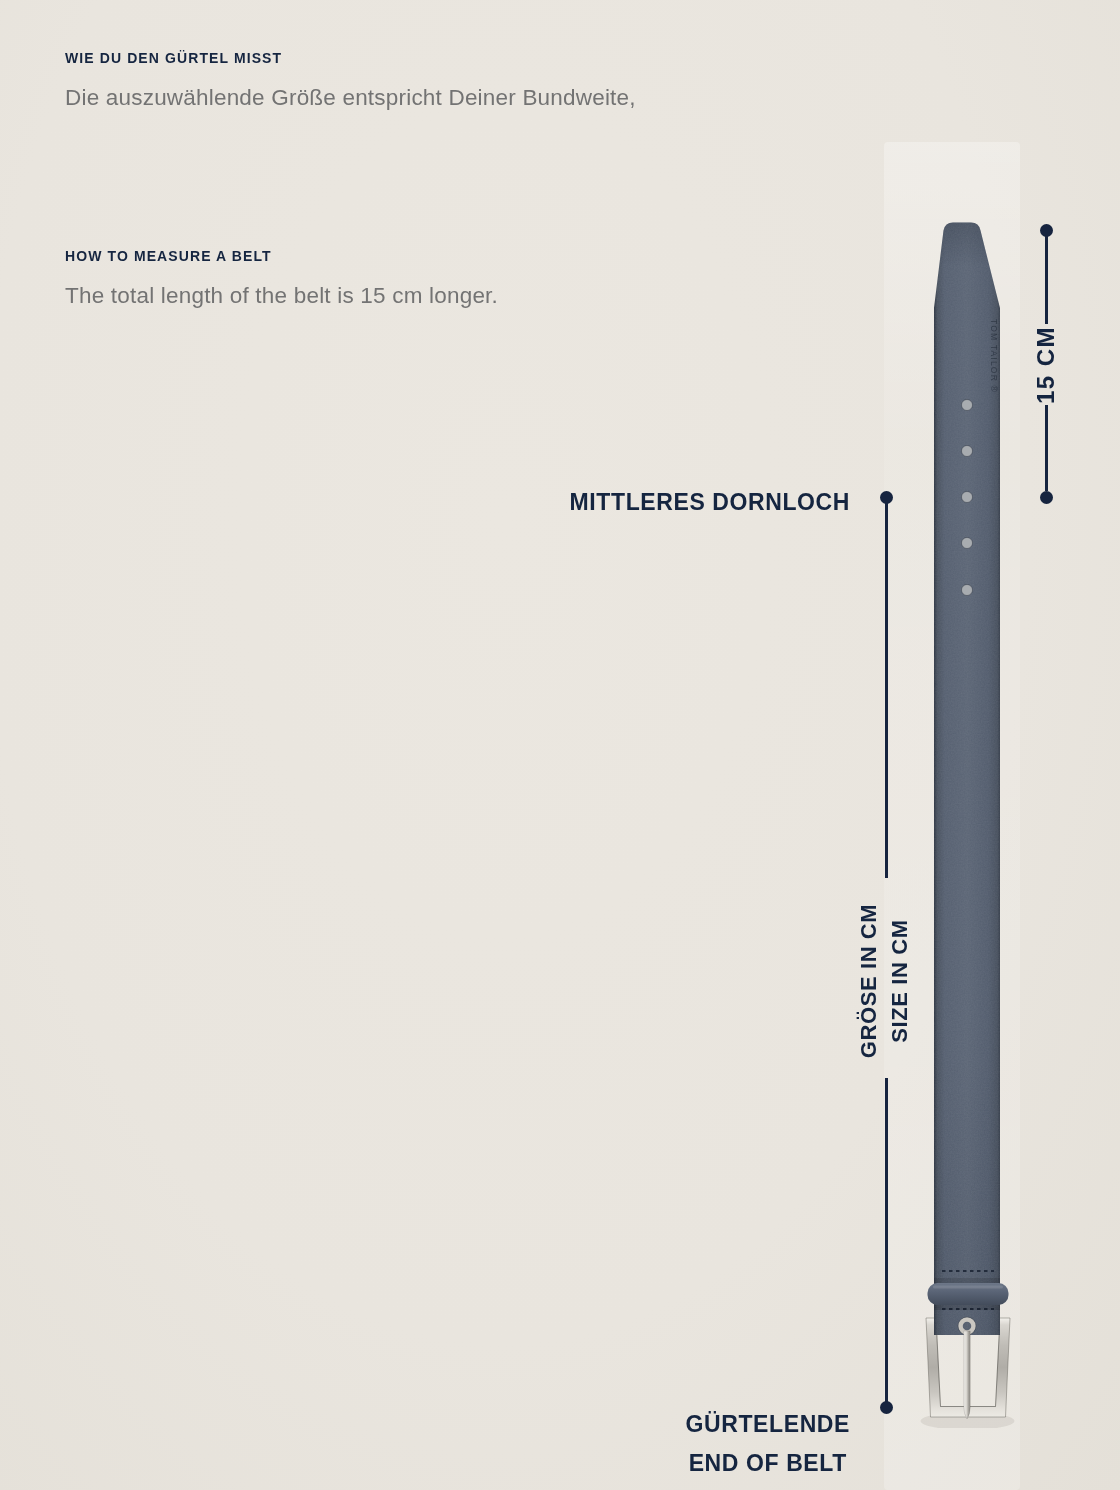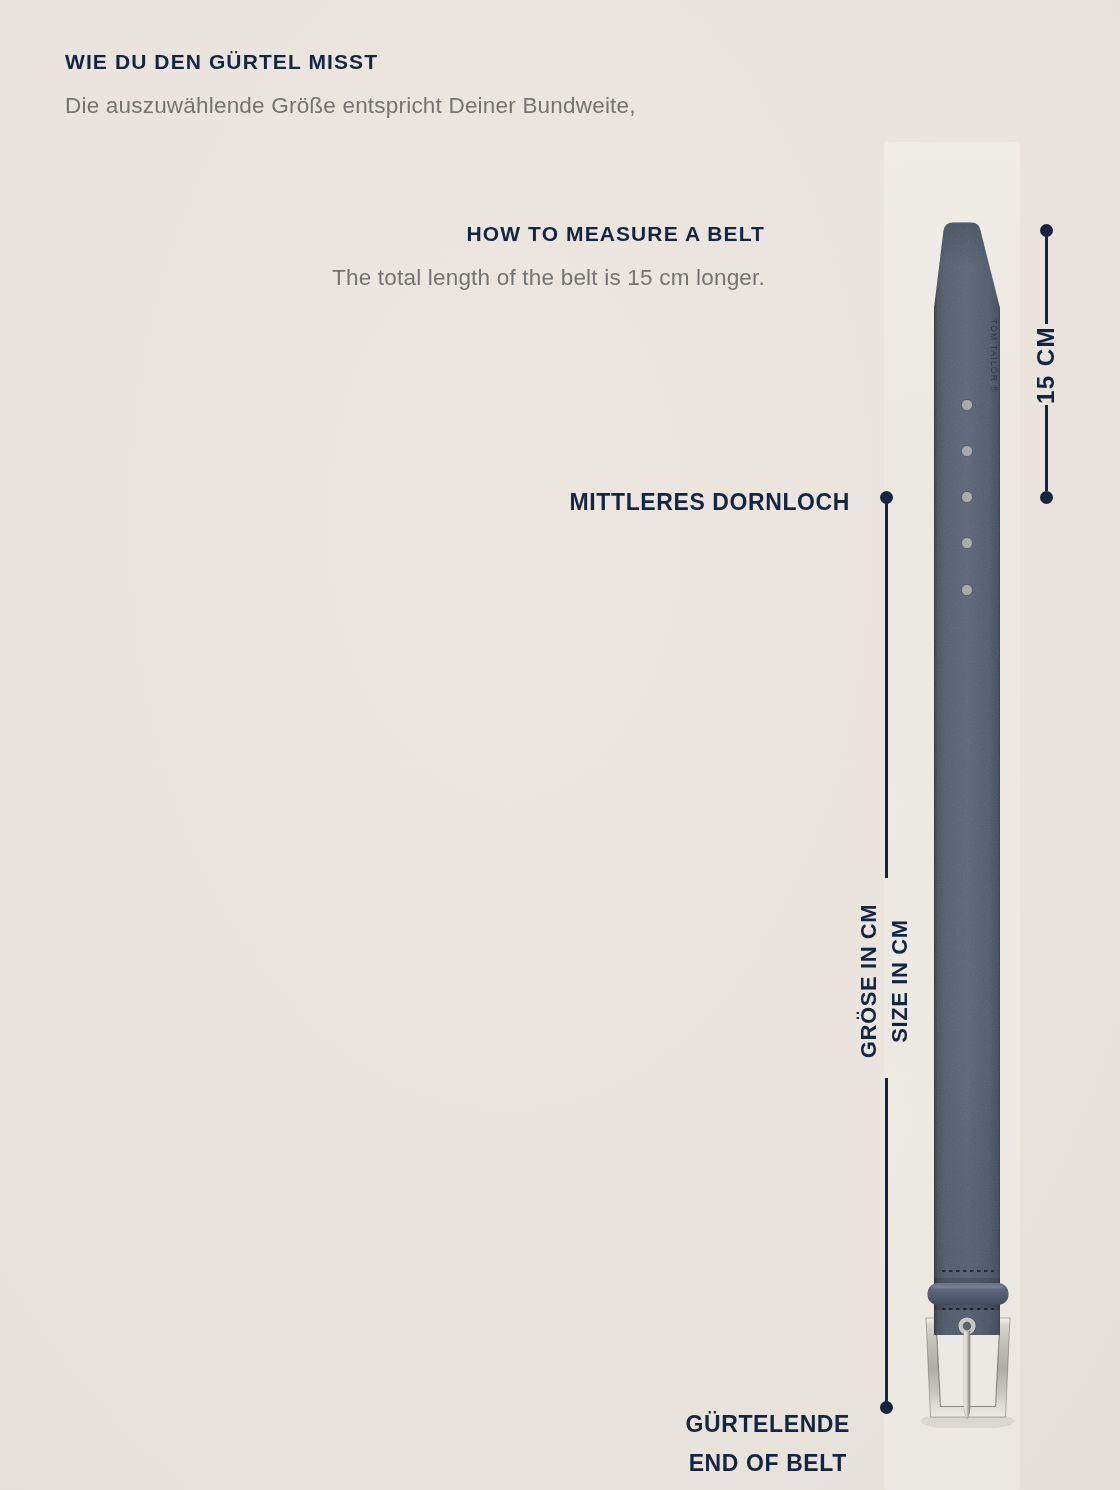--- a/index.html
+++ b/index.html
@@ -9,23 +9,23 @@
     font-family:"Liberation Sans", sans-serif;
     color:#1a2a42;
   }
   .photo-backdrop{
     position:absolute;left:884px;top:142px;width:136px;height:1348px;
     background:linear-gradient(180deg, rgba(255,255,255,.30) 0%, rgba(255,255,255,.10) 22%, rgba(255,255,255,.16) 70%, rgba(255,255,255,.22) 100%);
     border-radius:4px;
   }
   .intro{position:absolute;left:65px;width:700px;}
   .intro-de{top:50px;}
-  .intro-en{top:222px;text-align:right;}
+  .intro-en{top:248px;}
   .intro-heading{
-    font-size:21px;font-weight:700;letter-spacing:1.1px;color:#152540;
+    font-size:14px;font-weight:700;letter-spacing:1.1px;color:#152540;
     margin:0 0 15px 0;white-space:nowrap;
   }
   .intro-line{
     font-size:22.5px;line-height:33px;font-weight:400;color:#737373;
     letter-spacing:.2px;white-space:nowrap;
   }
   .mline{position:absolute;width:3px;background:#16243f;}
   .mdot{position:absolute;width:13px;height:13px;border-radius:50%;background:#16243f;}
   .mlabel-rot{
     position:absolute;display:flex;align-items:center;justify-content:center;

